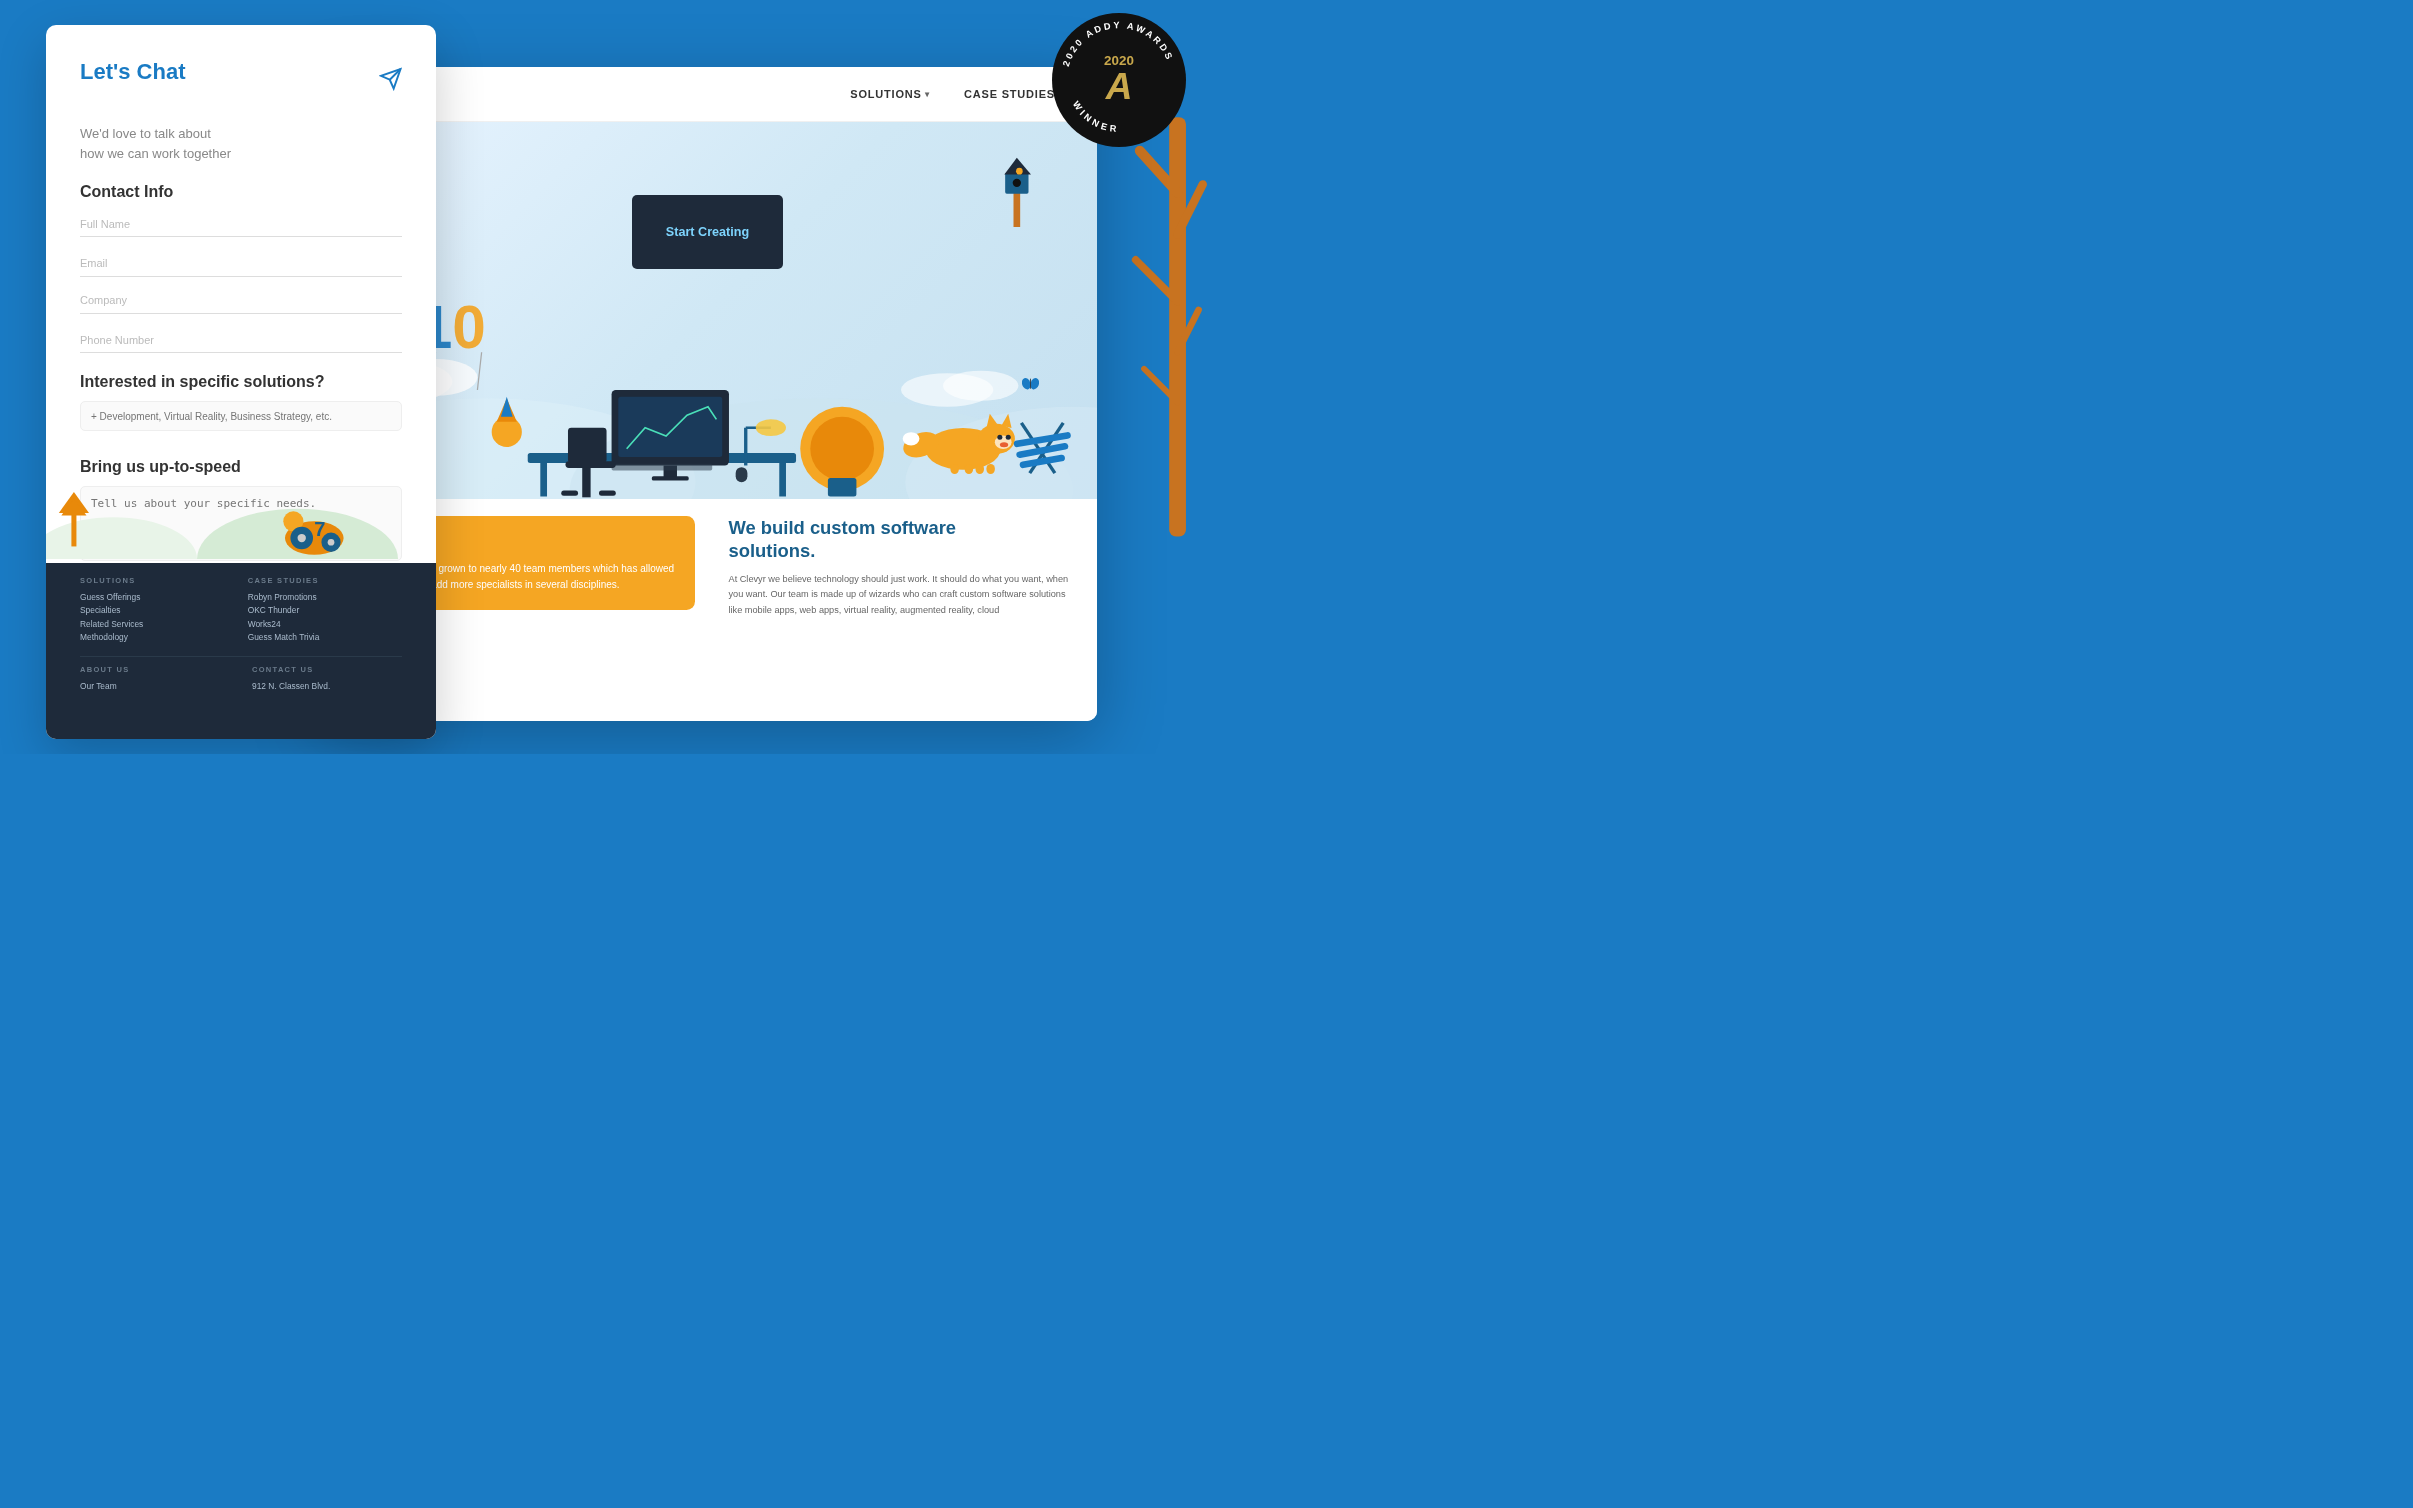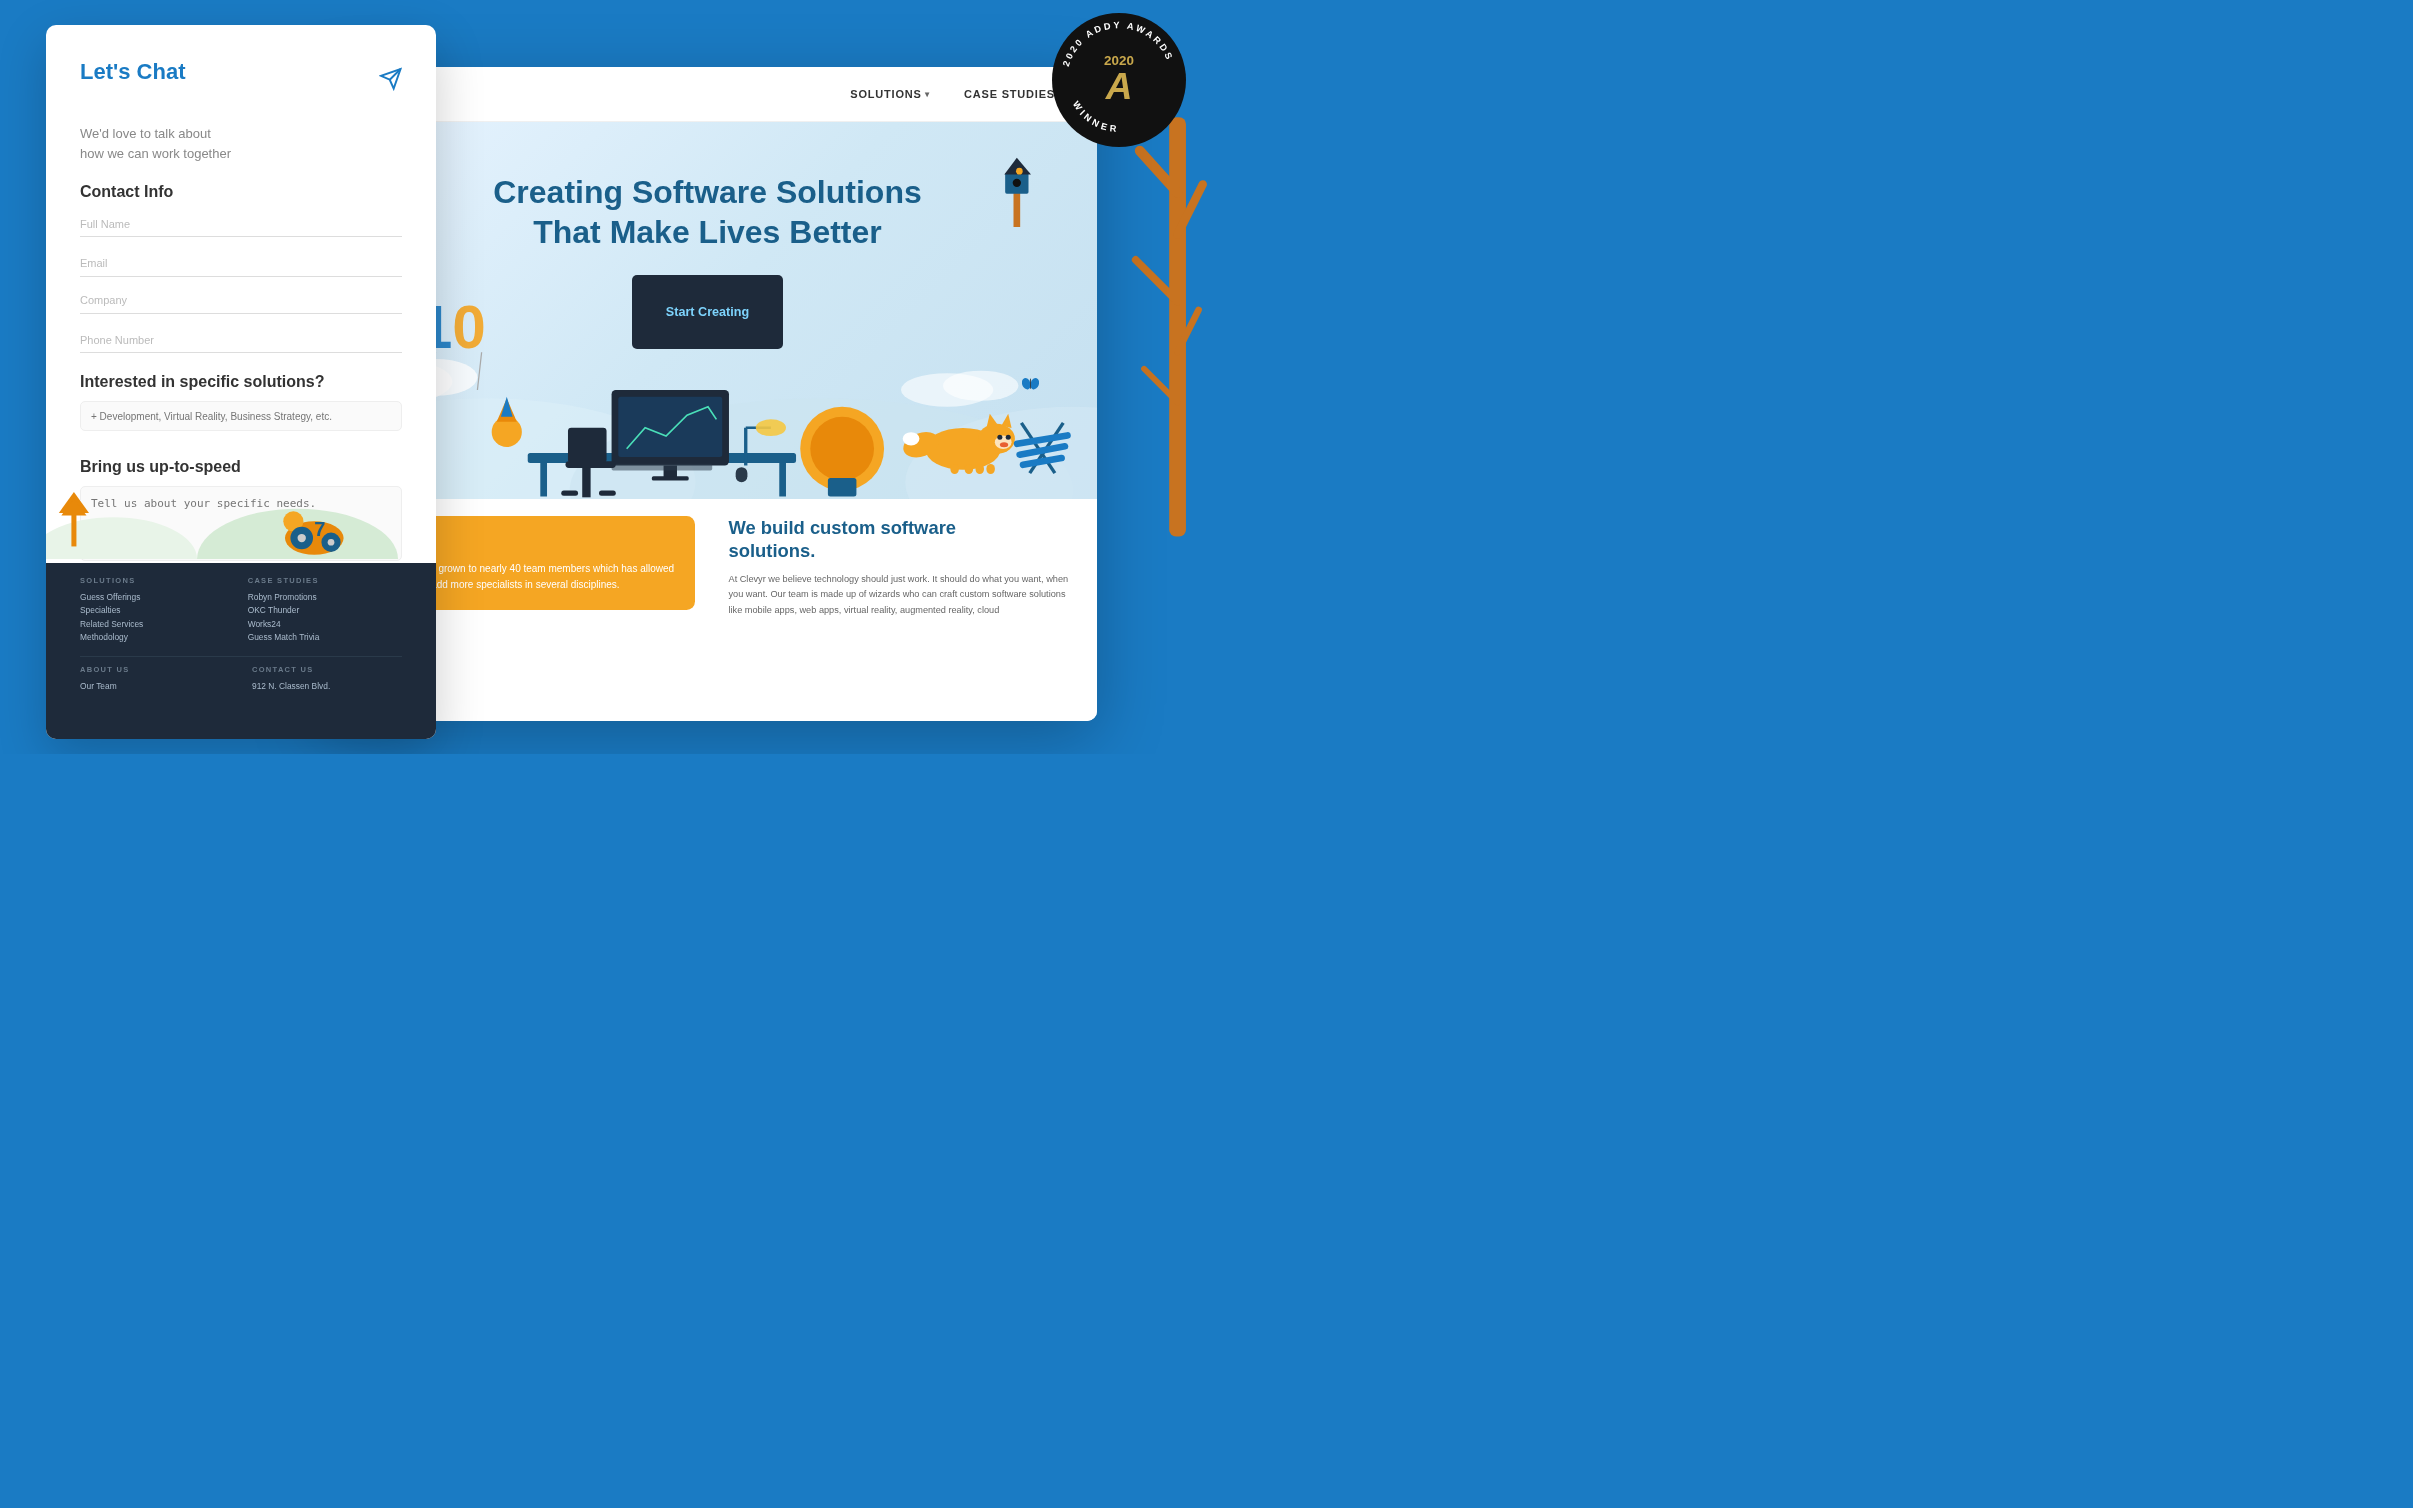--- a/index.html
+++ b/index.html
@@ -439,24 +439,20 @@
       <ellipse cx="200" cy="160" rx="250" ry="100" fill="#daeef8" opacity="0.7"></ellipse>
       <ellipse cx="600" cy="170" rx="300" ry="110" fill="#cce4f0" opacity="0.6"></ellipse>
       <ellipse cx="900" cy="160" rx="200" ry="90" fill="#d5eaf5" opacity="0.5"></ellipse>
 
       <ellipse cx="100" cy="40" rx="60" ry="25" fill="white" opacity="0.8"></ellipse>
       <ellipse cx="140" cy="35" rx="50" ry="22" fill="white" opacity="0.8"></ellipse>
       <ellipse cx="750" cy="50" rx="55" ry="20" fill="white" opacity="0.6"></ellipse>
       <ellipse cx="790" cy="45" rx="45" ry="18" fill="white" opacity="0.6"></ellipse>
     </svg>
 
-    <h1 class="hero-title">
-      <span>Creating Software Solutions</span><br>
-      <span>That Make Lives Better</span>
-    </h1>
     <button class="cta-btn">Start Creating</button>
 
     <svg style="position:absolute;bottom:0;left:42px;width:587px;height:218px;z-index:2;" viewBox="0 0 700 260">
 
       <text x="70" y="80" font-size="72" font-weight="900" fill="#1a7bc4" opacity="0.9">1</text>
       <text x="110" y="80" font-size="72" font-weight="900" fill="#f5a623" opacity="0.9">0</text>
 
       <line x1="90" y1="85" x2="85" y2="130" stroke="#aaa" stroke-width="1.5"></line>
       <line x1="145" y1="85" x2="140" y2="130" stroke="#aaa" stroke-width="1.5"></line>
 

